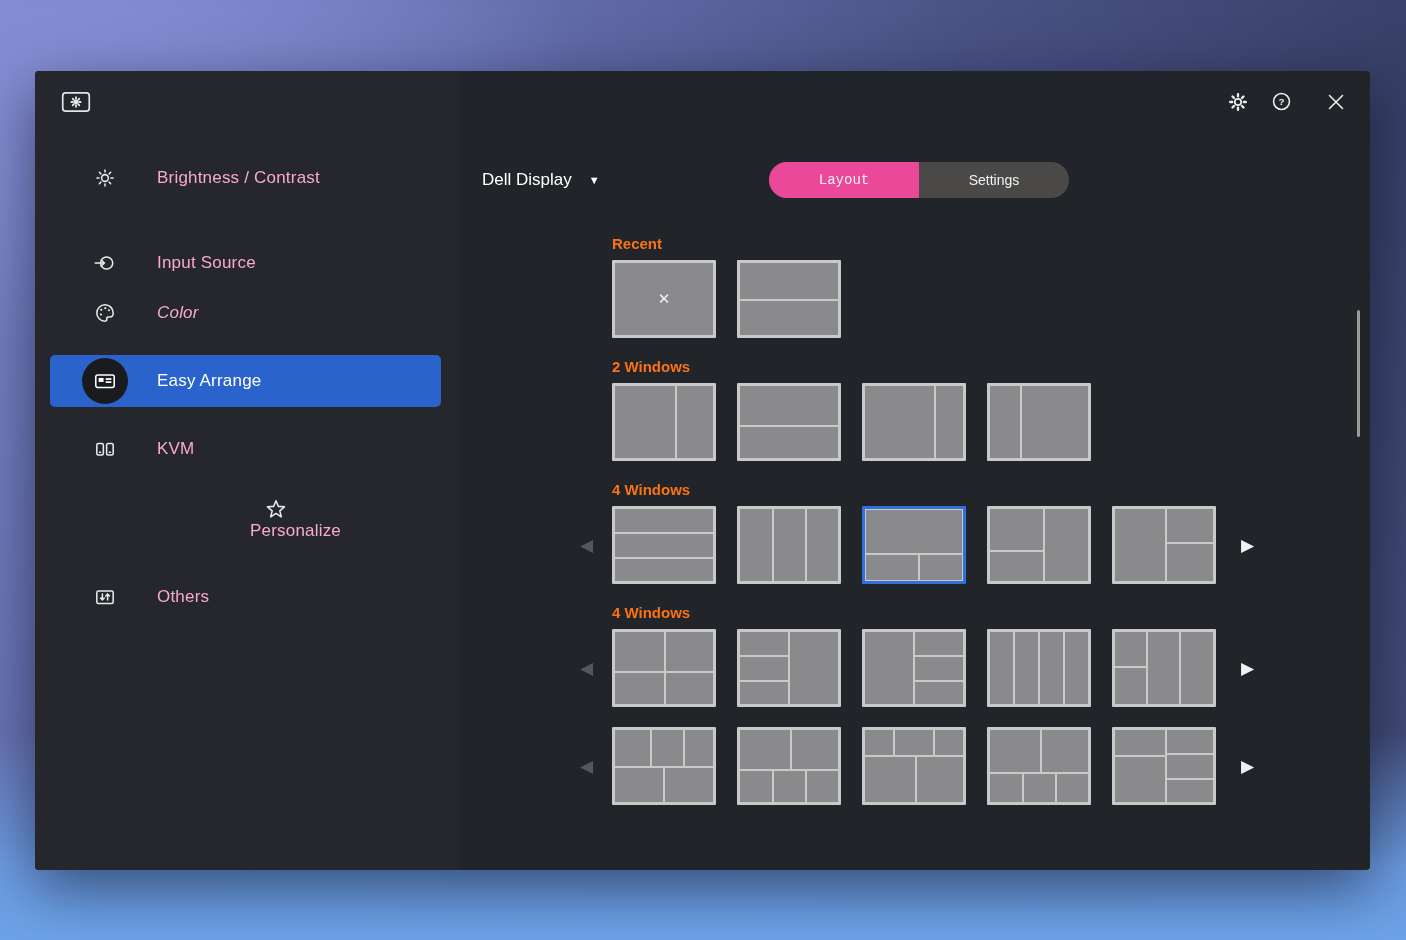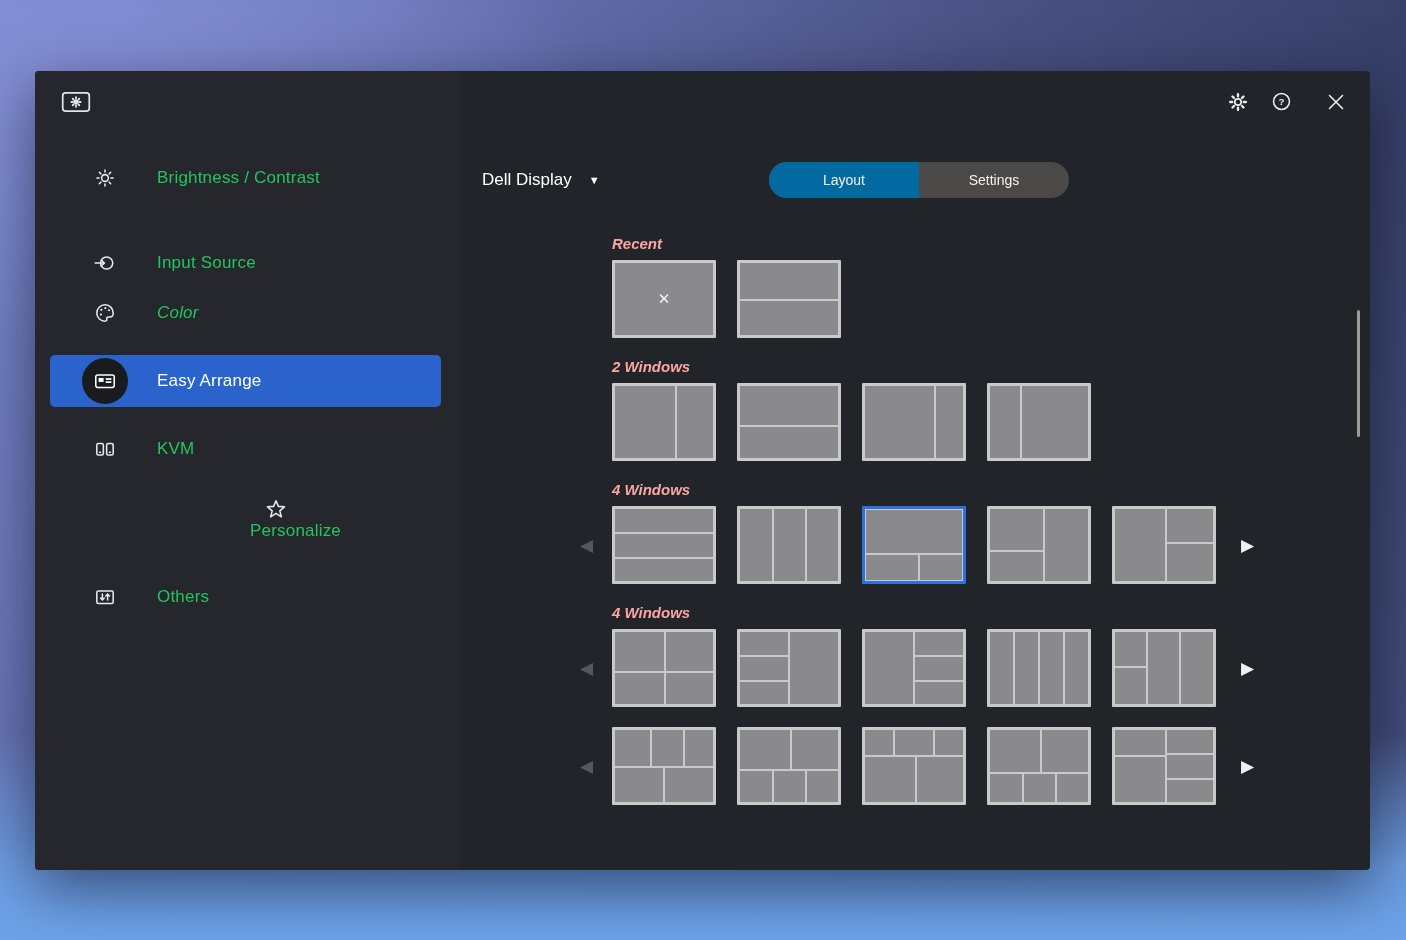--- a/index.html
+++ b/index.html
@@ -14,34 +14,34 @@
   }
   .window{
     position:absolute;left:35px;top:71px;width:1335px;height:799px;
     background:#212428;border-radius:4px;
     box-shadow:0 18px 60px rgba(8,12,30,.55);
   }
   .sidebar{position:absolute;left:0;top:0;width:425px;height:100%;background:#25272c;border-radius:4px 0 0 4px;}
   .app-icon{position:absolute;left:26px;top:19px;width:30px;height:24px;}
   .side-item{position:absolute;left:0;width:425px;height:52px;display:flex;align-items:center;padding-left:57px;box-sizing:border-box;cursor:pointer;}
   .side-item .ic{width:26px;display:flex;justify-content:center;align-items:center;}
-  .side-item .lbl{margin-left:39px;font-size:17px;color:#22c55e;letter-spacing:.2px;}
+  .side-item .lbl{margin-left:39px;font-size:17px;color:#f9a8d4;letter-spacing:.2px;}
   .side-item.selected{left:15px;width:391px;background:#2a63cb;border-radius:5px;padding-left:32px;}
   .side-item.selected .icon-circle{width:46px;height:46px;border-radius:50%;background:#191b1f;display:flex;align-items:center;justify-content:center;}
   .side-item.selected .lbl{margin-left:29px;color:#ffffff;}
   .display-selector{position:absolute;left:447px;top:99px;display:flex;align-items:center;gap:17px;color:#ffffff;font-size:17px;cursor:pointer;}
   .dropdown-arrow{font-size:11px;line-height:1;color:#fff;}
   .hbtn{position:absolute;top:18px;width:28px;height:28px;display:flex;align-items:center;justify-content:center;background:none;border:none;padding:0;cursor:pointer;}
   .hbtn.gear{left:1189px;} .hbtn.help{left:1232px;} .hbtn.close{left:1287px;}
   .tabs{position:absolute;left:734px;top:91px;width:300px;height:36px;border-radius:18px;overflow:hidden;display:flex;background:#4a4947;}
   .tab{flex:1;display:flex;align-items:center;justify-content:center;font-size:14px;color:#f2f2f2;cursor:pointer;background:none;border:none;font-family:inherit;}
-  .tab.active{background:#0369a1;}
+  .tab.active{background:#ec4899;font-family:Liberation Mono, monospace;}
   .sections{position:absolute;left:577px;top:164px;width:700px;}
   .section{margin-bottom:20px;width:604px;position:relative;}
-  .section-title{margin:0 0 8px 0;font-size:15px;font-weight:700;color:#fca5a5;font-style:italic;}
+  .section-title{margin:0 0 8px 0;font-size:15px;font-weight:700;color:#f97316;}
   .thumb-row{position:relative;height:78px;white-space:nowrap;}
   .thumb{display:inline-block;vertical-align:top;position:relative;width:104px;height:78px;background:#c9c9c9;border:2px solid #c9c9c9;border-radius:1px;box-sizing:border-box;margin-right:21px;cursor:pointer;}
   .thumb.selected{border:3px solid #2f70dc;}
   .cell{position:absolute;background:#8a898c;}
   .xmark{position:absolute;left:0;top:0;right:0;bottom:0;display:flex;align-items:center;justify-content:center;color:#f5f5f5;font-size:15px;}
   .nav{position:absolute;top:50%;transform:translateY(-50%);font-size:17px;line-height:1;user-select:none;cursor:pointer;}
   .nav.prev{left:-32px;color:#54575c;}
   .nav.next{right:-38px;color:#eef0f2;}
   .scroll-thumb{position:absolute;left:1322px;top:239px;width:3px;height:127px;background:#9b9b97;border-radius:2px;cursor:pointer;}
 </style>

